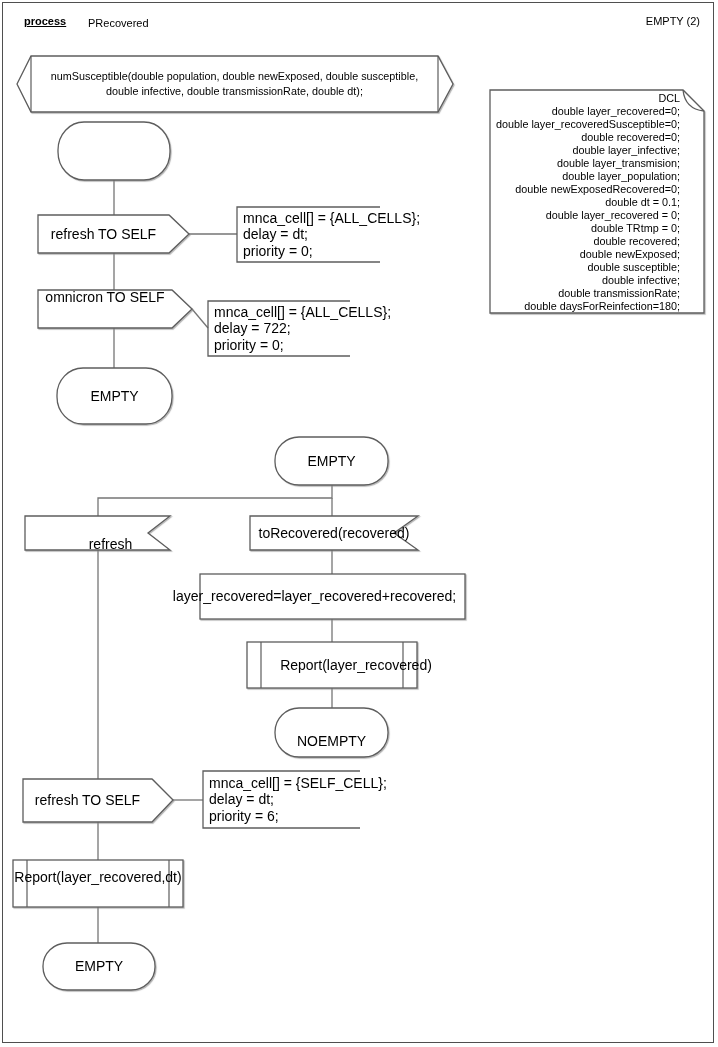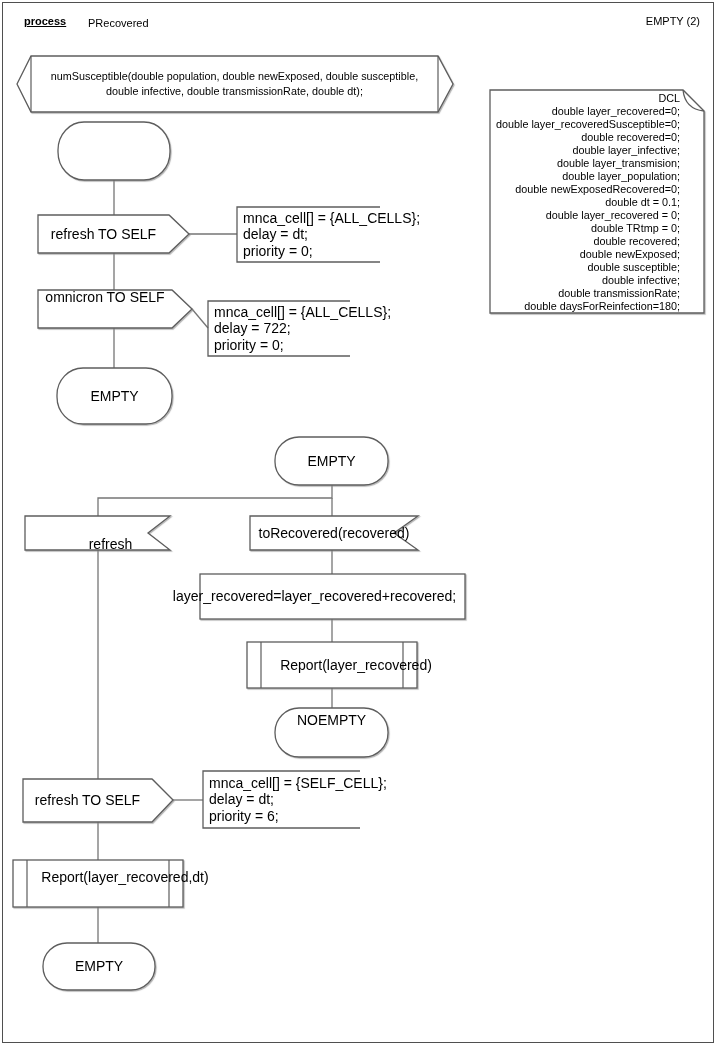--- a/index.html
+++ b/index.html
@@ -141,22 +141,22 @@
       <div>double infective;</div>
       <div>double transmissionRate;</div>
       <div>double daysForReinfection=180;</div>
     </div>
 
   <div class="lbl" style="left:275px;top:437px;width:113px;height:48px;">EMPTY</div>
   <div class="lbl" style="left:25px;top:535px;width:145px;height:18px;margin-left:13px;">refresh</div>
   <div class="lbl" style="left:250px;top:516px;width:168px;height:34px;">toRecovered(recovered)</div>
   <div class="lbl" style="left:182px;top:574px;width:265px;height:45px;">layer_recovered=layer_recovered+recovered;</div>
   <div class="lbl" style="left:247px;top:642px;width:170px;height:46px;padding-left:24px;">Report(layer_recovered)</div>
-  <div class="lbl" style="left:275px;top:687px;width:113px;height:66px;">NOEMPTY</div>
+  <div class="lbl" style="left:275px;top:708px;width:113px;height:66px;">NOEMPTY</div>
   <div class="lbl" style="left:23px;top:779px;width:129px;height:43px;">refresh TO SELF</div>
   <div class="comment" style="left:209px;top:771px;height:57px;">
       <div>mnca_cell[] = {SELF_CELL};</div>
       <div>delay = dt;</div>
       <div>priority = 6;</div>
     </div>
-  <div class="lbl" style="left:13px;top:860px;width:170px;height:35px;padding-left:27px;">Report(layer_recovered,dt)</div>
+  <div class="lbl" style="left:13px;top:860px;width:170px;height:35px;">Report(layer_recovered,dt)</div>
   <div class="lbl" style="left:43px;top:943px;width:112px;height:47px;">EMPTY</div>
 </div>
 
 </body></html>

